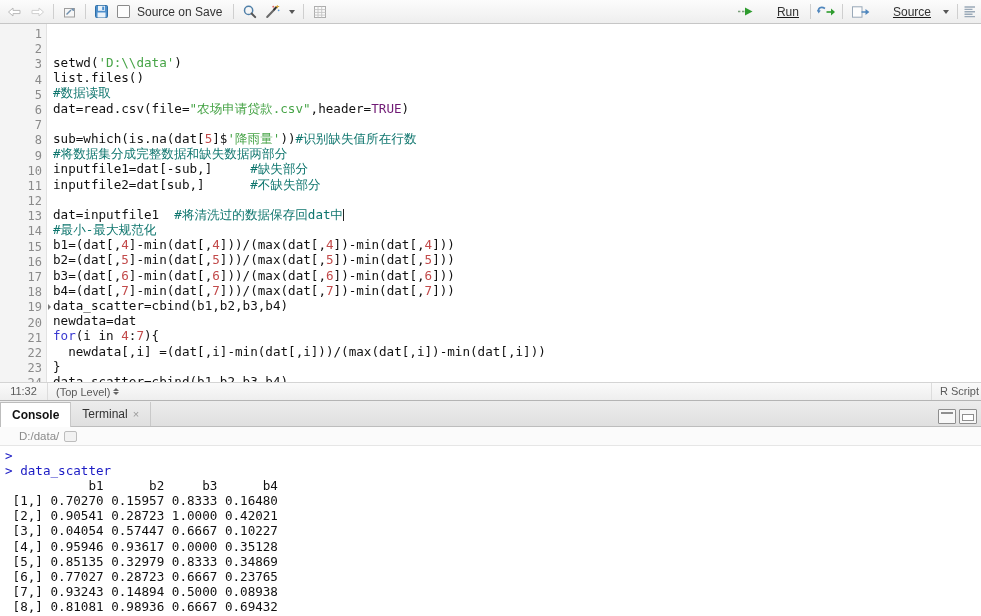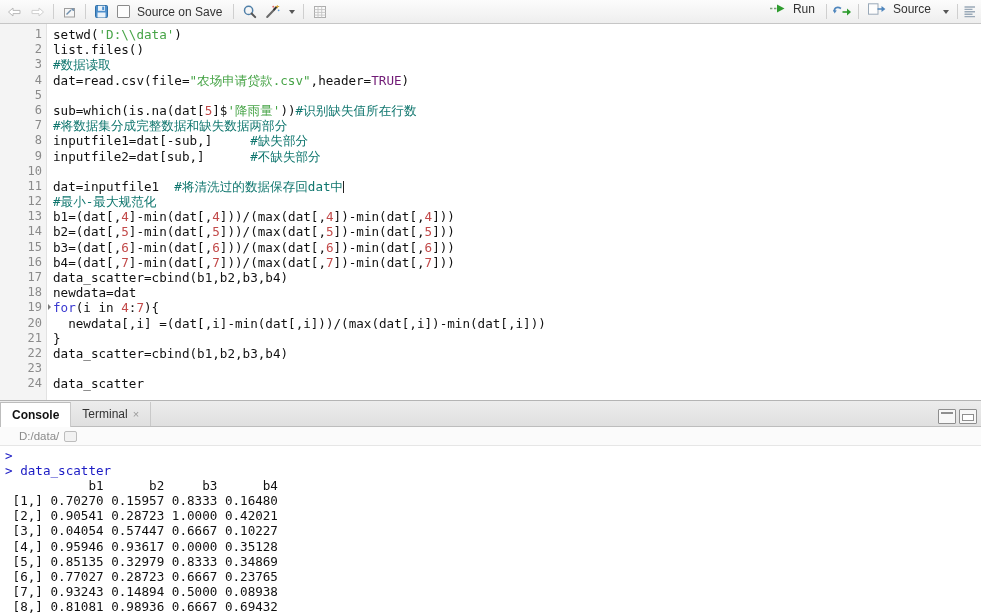--- a/index.html
+++ b/index.html
@@ -28,37 +28,37 @@
   .tb-sep{width:1px;height:15px;background:#cfcfcf;margin:0 4px;}
   .tb-btn{
     width:21px;height:19px;display:flex;align-items:center;justify-content:center;
     border:1px solid transparent;border-radius:2px;
   }
   .tb-btn.small{width:13px;}
   .tb-label{font-size:12px;color:#333;padding:0 3px;white-space:nowrap;}
   .chk-wrap{display:flex;align-items:center;gap:4px;padding:0 4px;}
   .chk-box{width:11px;height:11px;border:1px solid #8b8b8b;background:#fdfdfd;border-radius:1px;}
   .tb-right{margin-left:auto;display:flex;align-items:center;}
-  .run-btn,.source-btn{display:flex;gap:3px;padding:0 4px;height:19px;}
+  .run-btn,.source-btn{display:flex;align-items:center;gap:19px;padding:0 4px;height:19px;text-decoration:underline;}
   .arrow-dd{width:0;height:0;border-left:3px solid transparent;border-right:3px solid transparent;border-top:4px solid #555;margin:0 4px;}
 
   
   .code-area{
     flex:1;display:flex;overflow:hidden;background:#ffffff;position:relative;
     font-family:"DejaVu Sans Mono","Liberation Mono",monospace;
     font-size:12.6px;
   }
   .gutter{
     width:47px;min-width:47px;background:#f4f4f4;border-right:1px solid #e2e2e2;
     padding-top:3px;box-sizing:border-box;color:#8a8a8a;text-align:right;
   }
   .gutter .ln{height:15.2px;line-height:15.2px;padding-right:4px;font-size:12px;position:relative;}
   .fold-tri{position:absolute;right:-5px;top:4px;width:0;height:0;
     border-left:3.5px solid #7a7a7a;border-top:3px solid transparent;border-bottom:3px solid transparent;}
-  .code-lines{flex:1;padding-top:3px;padding-left:6px;box-sizing:border-box;overflow:hidden;white-space:pre;}
+  .code-lines{flex:1;padding-top:3px;padding-left:6px;box-sizing:border-box;overflow:hidden;white-space:pre;margin-top:28px;}
   .code-lines .cl{height:15.2px;line-height:15.2px;color:#111;}
   .tk-str{color:#47a447;}
   .tk-com{color:#0f766e;}
   .tk-num{color:#c24a4a;}
   .tk-kw{color:#3a3ad0;}
   .tk-const{color:#701a75;}
   .caret{display:inline-block;width:1px;height:12px;background:#222;vertical-align:-2px;}
 
   
   .editor-status{
@@ -257,20 +257,31 @@
           <div class="ln">19<span class="fold-tri"></span></div>
           <div class="ln">20</div>
           <div class="ln">21</div>
           <div class="ln">22</div>
           <div class="ln">23</div>
           <div class="ln">24</div>
         </div>
       <div class="code-lines"><div class="cl"><span>setwd(</span><span class="tk-str">'D:\\data'</span><span>)</span></div><div class="cl"><span>list.files()</span></div><div class="cl"><span class="tk-com">#数据读取</span></div><div class="cl"><span>dat=read.csv(file=</span><span class="tk-str">"农场申请贷款.csv"</span><span>,header=</span><span class="tk-const">TRUE</span><span>)</span></div><div class="cl"><span></span></div><div class="cl"><span>sub=which(is.na(dat[</span><span class="tk-num">5</span><span>]$</span><span class="tk-str">'降雨量'</span><span>))</span><span class="tk-com">#识别缺失值所在行数</span></div><div class="cl"><span class="tk-com">#将数据集分成完整数据和缺失数据两部分</span></div><div class="cl"><span>inputfile1=dat[-sub,]     </span><span class="tk-com">#缺失部分</span></div><div class="cl"><span>inputfile2=dat[sub,]      </span><span class="tk-com">#不缺失部分</span></div><div class="cl"><span></span></div><div class="cl"><span>dat=inputfile1  </span><span class="tk-com">#将清洗过的数据保存回dat中</span><span class="caret"></span></div><div class="cl"><span class="tk-com">#最小-最大规范化</span></div><div class="cl"><span>b1=(dat[,</span><span class="tk-num">4</span><span>]-min(dat[,</span><span class="tk-num">4</span><span>]))/(max(dat[,</span><span class="tk-num">4</span><span>])-min(dat[,</span><span class="tk-num">4</span><span>]))</span></div><div class="cl"><span>b2=(dat[,</span><span class="tk-num">5</span><span>]-min(dat[,</span><span class="tk-num">5</span><span>]))/(max(dat[,</span><span class="tk-num">5</span><span>])-min(dat[,</span><span class="tk-num">5</span><span>]))</span></div><div class="cl"><span>b3=(dat[,</span><span class="tk-num">6</span><span>]-min(dat[,</span><span class="tk-num">6</span><span>]))/(max(dat[,</span><span class="tk-num">6</span><span>])-min(dat[,</span><span class="tk-num">6</span><span>]))</span></div><div class="cl"><span>b4=(dat[,</span><span class="tk-num">7</span><span>]-min(dat[,</span><span class="tk-num">7</span><span>]))/(max(dat[,</span><span class="tk-num">7</span><span>])-min(dat[,</span><span class="tk-num">7</span><span>]))</span></div><div class="cl"><span>data_scatter=cbind(b1,b2,b3,b4)</span></div><div class="cl"><span>newdata=dat</span></div><div class="cl"><span class="tk-kw">for</span><span>(i in </span><span class="tk-num">4</span><span>:</span><span class="tk-num">7</span><span>){</span></div><div class="cl"><span>  newdata[,i] =(dat[,i]-min(dat[,i]))/(max(dat[,i])-min(dat[,i]))</span></div><div class="cl"><span>}</span></div><div class="cl"><span>data_scatter=cbind(b1,b2,b3,b4)</span></div><div class="cl"><span></span></div><div class="cl"><span>data_scatter</span></div></div>
     </div>
 
+    <div class="editor-status">
+      <span class="es-pos">11:32</span>
+      <span class="es-scope">
+        <span>(Top Level)</span>
+        <span class="updown">
+            <i class="u"></i>
+            <i class="d"></i>
+          </span>
+      </span>
+      <span class="es-type">R Script</span>
+    </div>
   </div>
 
   <div class="console-pane">
 
     <div class="console-tabs">
       <div class="ctab active">
         <span>Console</span>
       </div>
       <div class="ctab">
         <span>Terminal</span>

